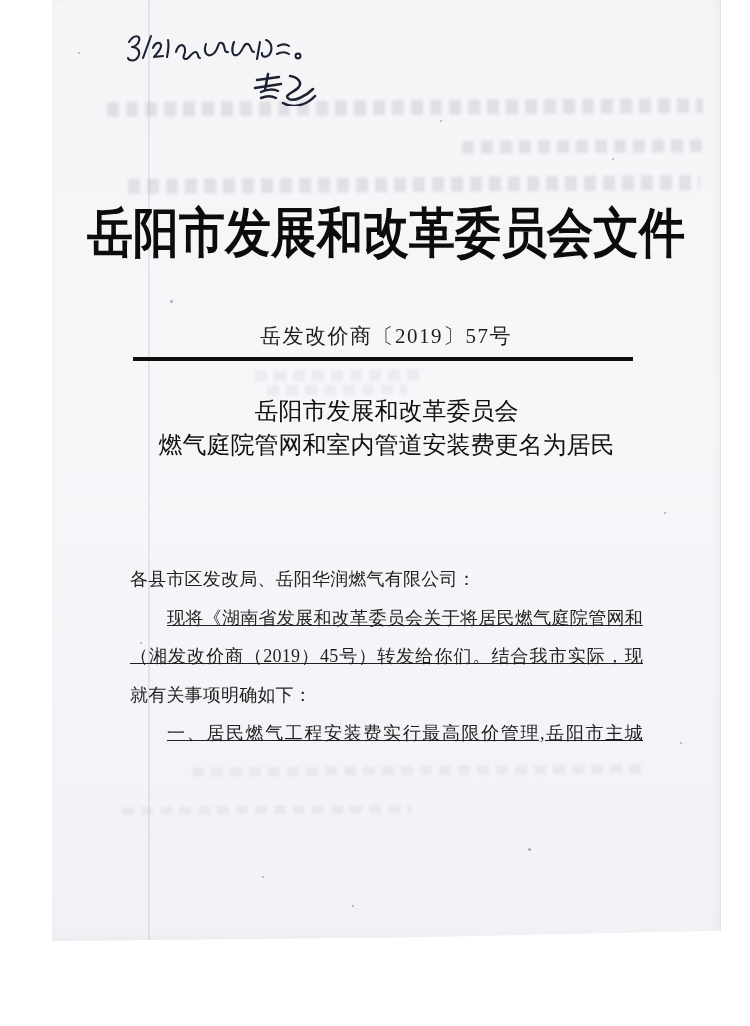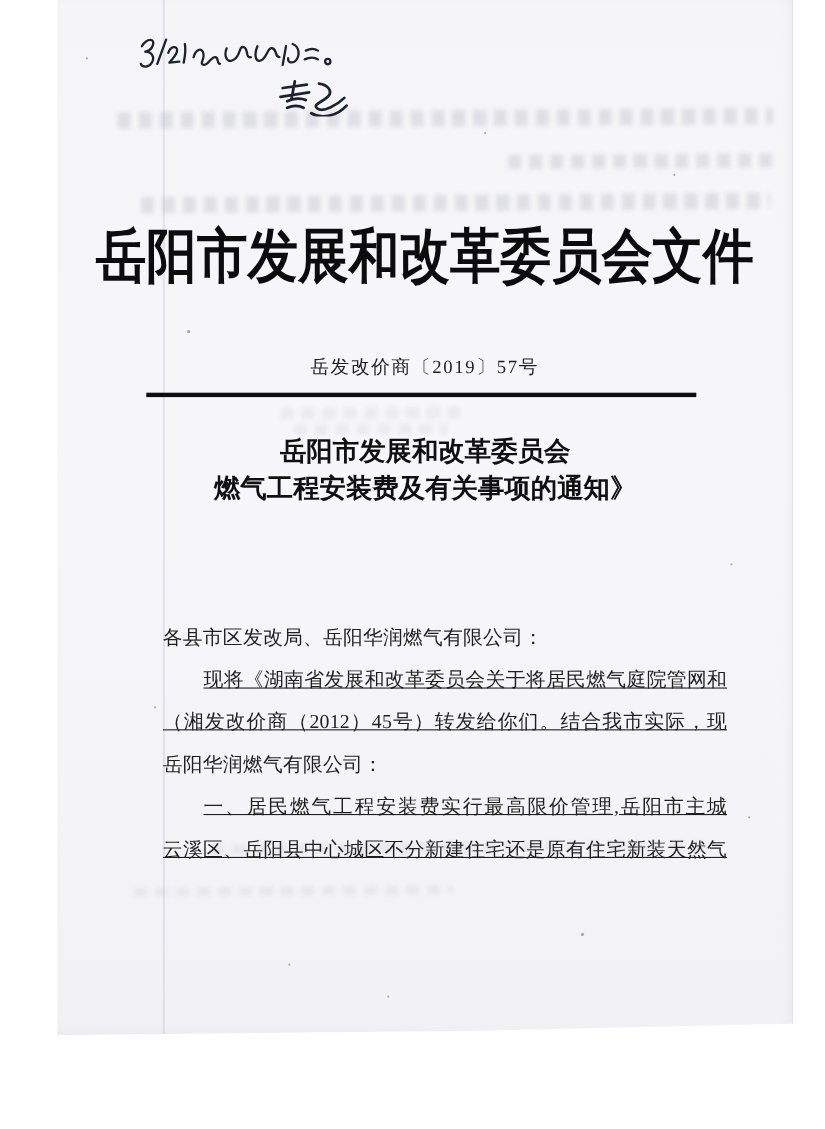--- a/index.html
+++ b/index.html
@@ -29,32 +29,32 @@
   .handwriting{position:absolute;left:70px;top:26px;width:242px;height:80px;}
   .hw-stroke{fill:none;stroke:#1d2233;stroke-width:2.1;stroke-linecap:round;stroke-linejoin:round;}
   .hw-stroke.thick{stroke-width:2.5;}
   .org-title{
     position:absolute;left:0;top:198px;width:668px;text-align:center;
     font-size:46px;font-weight:900;color:#0c0c0c;white-space:nowrap;
     transform:scaleY(1.16);transform-origin:50% 0;letter-spacing:0px;
   }
   .doc-number{
     position:absolute;left:0;top:322px;width:668px;text-align:center;
-    font-size:17px;color:#1e1e1e;letter-spacing:1.5px;
+    font-size:21px;color:#1e1e1e;letter-spacing:1.5px;
   }
   .rule{
     position:absolute;left:81px;top:357px;width:500px;height:4px;background:#0e0e0e;
   }
   .doc-title{
     position:absolute;left:78px;top:394px;width:513px;text-align:center;
-    font-size:24px;font-weight:700;color:#101010;
+    font-size:24px;font-weight:400;color:#101010;
   }
   .doc-title .t-line{height:34px;line-height:34px;white-space:nowrap;}
   .body-block{
-    position:absolute;left:96px;top:560px;width:513px;
+    position:absolute;left:78px;top:560px;width:513px;
     font-size:18px;color:#1f1f1f;letter-spacing:0.2px;
   }
   .b-line{
     height:38.5px;line-height:38.5px;
     text-align:justify;text-justify:inter-character;white-space:nowrap;
   }
   .b-line.fill{text-align-last:justify;white-space:normal;overflow:hidden;text-decoration:underline;}
   .b-line.indent{text-indent:37px;}
   .speck{position:absolute;width:2px;height:2px;border-radius:50%;background:rgba(80,80,95,0.45);}
   .speck.big{width:3px;height:3px;}
@@ -96,30 +96,29 @@
   </svg>
 
   <div class="org-title">岳阳市发展和改革委员会文件</div>
 
   <div class="doc-number">岳发改价商〔2019〕57号</div>
 
   <div class="rule"></div>
 
   <div class="doc-title">
     <div class="t-line">岳阳市发展和改革委员会</div>
-    <div class="t-line">燃气工程安装费及有关事项的通知》</div>
+    <div class="t-line">燃气庭院管网和室内管道安装费更名为居民</div>
   </div>
 
   <div class="body-block">
     <div class="b-line">各县市区发改局、岳阳华润燃气有限公司：</div>
     <div class="b-line fill indent">现将《湖南省发展和改革委员会关于将居民燃气庭院管网和</div>
-    <div class="b-line fill">（湘发改价商（2012）45号）转发给你们。结合我市实际，现</div>
-    <div class="b-line">岳阳华润燃气有限公司：</div>
+    <div class="b-line fill">（湘发改价商（2019）45号）转发给你们。结合我市实际，现</div>
+    <div class="b-line">就有关事项明确如下：</div>
     <div class="b-line fill indent">一、居民燃气工程安装费实行最高限价管理,岳阳市主城区、</div>
-    <div class="b-line fill">云溪区、岳阳县中心城区不分新建住宅还是原有住宅新装天然气</div>
   </div>
 
   <div class="speck" style="left:26px;top:52px;"></div>
   <div class="speck" style="left:560px;top:158px;"></div>
   <div class="speck big" style="left:118px;top:300px;"></div>
   <div class="speck" style="left:612px;top:512px;"></div>
   <div class="speck" style="left:88px;top:642px;"></div>
   <div class="speck big" style="left:476px;top:848px;"></div>
   <div class="speck" style="left:210px;top:876px;"></div>
   <div class="speck" style="left:300px;top:905px;"></div>

